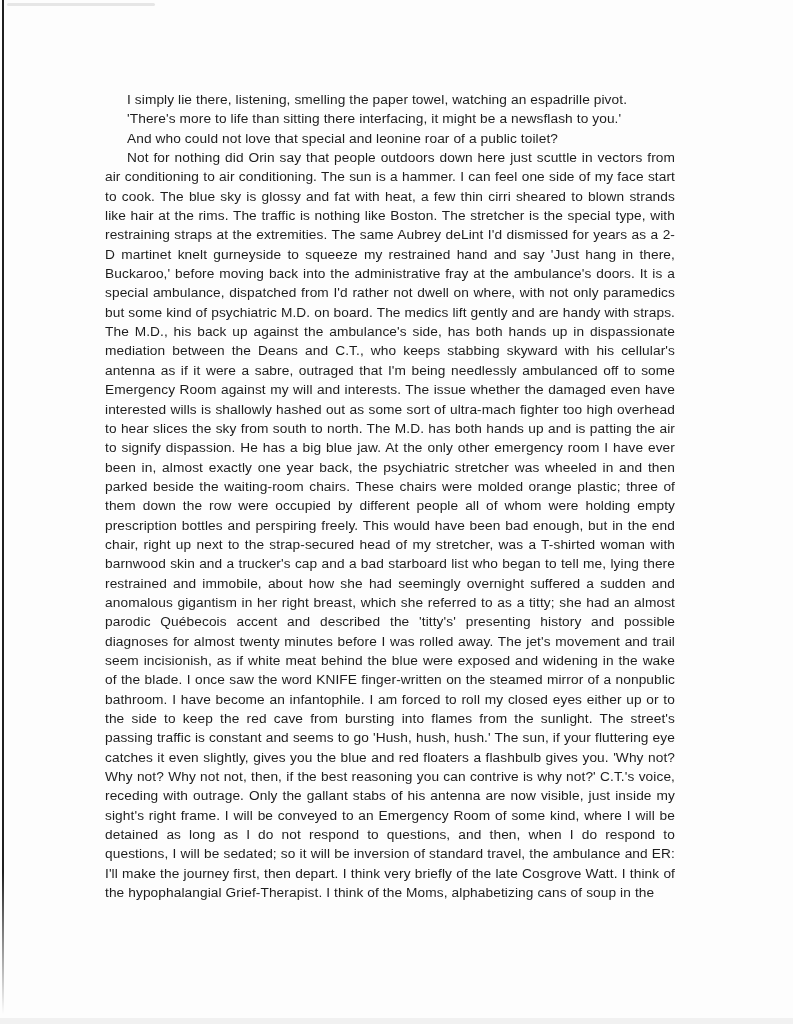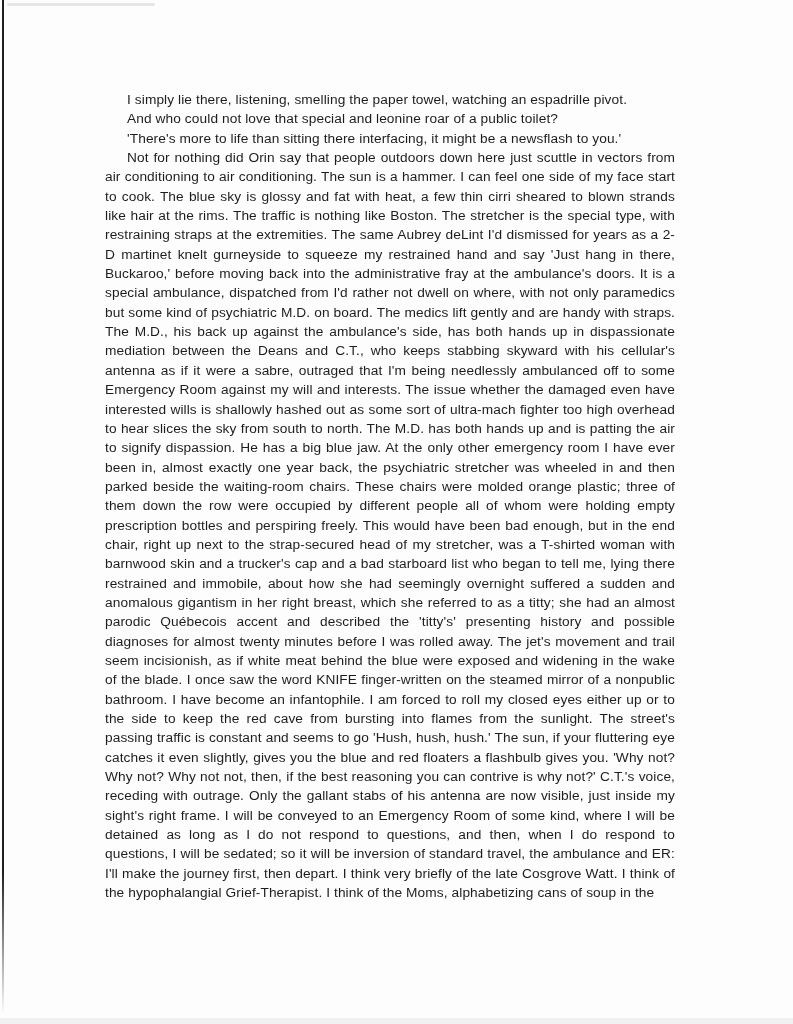--- a/index.html
+++ b/index.html
@@ -65,17 +65,17 @@
 </head>
 <body>
 
 <div class="page">
   <div class="scan-edge-left"></div>
   <div class="scan-streak-top"></div>
   <div class="scan-band-bottom"></div>
 
   <main class="text-block">
     <p class="para"><span class="seg">I simply lie there, listening, smelling the paper towel, watching an espadrille pivot.</span></p>
+    <p class="para"><span class="seg">'There's more to life than sitting there interfacing, it might be a newsflash to you.'</span></p>
     <p class="para"><span class="seg">And who could not love that special and leonine roar of a public toilet?</span></p>
-    <p class="para"><span class="seg">'There's more to life than sitting there interfacing, it might be a newsflash to you.'</span></p>
     <p class="para"><span class="seg">Not for nothing did Orin say that people outdoors down here just scuttle in vectors from air conditioning to air conditioning. The sun is a hammer. I can feel one side of my face start to cook. The blue sky is glossy and fat with heat, a few thin cirri sheared to blown strands like hair at the rims. The traffic is nothing like Boston. The stretcher is the special type, with restraining straps at the extremities. The same Aubrey deLint I'd dismissed for years as a 2-D martinet knelt gurneyside to squeeze my restrained hand and say 'Just hang in there, Buckaroo,' before moving back into the administrative fray at the ambulance's doors. It is a special ambulance, dispatched from I'd rather not dwell on where, with not only paramedics but some kind of psychiatric M.D. on board. The medics lift gently and are handy with straps. The M.D., his back up against the ambulance's side, has both hands up in dispassionate mediation between the Deans and C.T., who keeps stabbing skyward with his cellular's antenna as if it were a sabre, outraged that I'm being needlessly ambulanced off to some Emergency Room against my will and interests. The issue whether the damaged even have interested wills is shallowly hashed out as some sort of ultra-mach fighter too high overhead to hear slices the sky from south to north. The M.D. has both hands up and is patting the air to signify dispassion. He has a big blue jaw. At the only other emergency room I have ever been in, almost exactly one year back, the psychiatric stretcher was wheeled in and then parked beside the waiting-room chairs. These chairs were molded orange plastic; three of them down the row were occupied by different people all of whom were holding empty prescription bottles and perspiring freely. This would have been bad enough, but in the end chair, right up next to the strap-secured head of my stretcher, was a T-shirted woman with barnwood skin and a trucker's cap and a bad starboard list who began to tell me, lying there restrained and immobile, about how she had seemingly overnight suffered a sudden and anomalous gigantism in her right breast, which she referred to as a titty; she had an almost parodic Québecois accent and described the 'titty's' presenting history and possible diagnoses for almost twenty minutes before I was rolled away. The jet's movement and trail seem incisionish, as if white meat behind the blue were exposed and widening in the wake of the blade. I once saw the word </span><span class="seg it">KNIFE</span><span class="seg"> finger-written on the steamed mirror of a nonpublic bathroom. I have become an infantophile. I am forced to roll my closed eyes either up or to the side to keep the red cave from bursting into flames from the sunlight. The street's passing traffic is constant and seems to go 'Hush, hush, hush.' The sun, if your fluttering eye catches it even slightly, gives you the blue and red floaters a flashbulb gives you. 'Why </span><span class="seg it">not?</span><span class="seg"> Why </span><span class="seg it">not?</span><span class="seg"> Why not </span><span class="seg it">not</span><span class="seg">, then, if the best reasoning you can contrive is why not?' C.T.'s voice, receding with outrage. Only the gallant stabs of his antenna are now visible, just inside my sight's right frame. I will be conveyed to an Emergency Room of some kind, where I will be detained as long as I do not respond to questions, and then, when I do respond to questions, I will be sedated; so it will be inversion of standard travel, the ambulance and ER: I'll make the journey first, then depart. I think very briefly of the late Cosgrove Watt. I think of the hypophalangial Grief-Therapist. I think of the Moms, alphabetizing cans of soup in the</span></p>
   </main>
 </div>
 
 </body></html>

